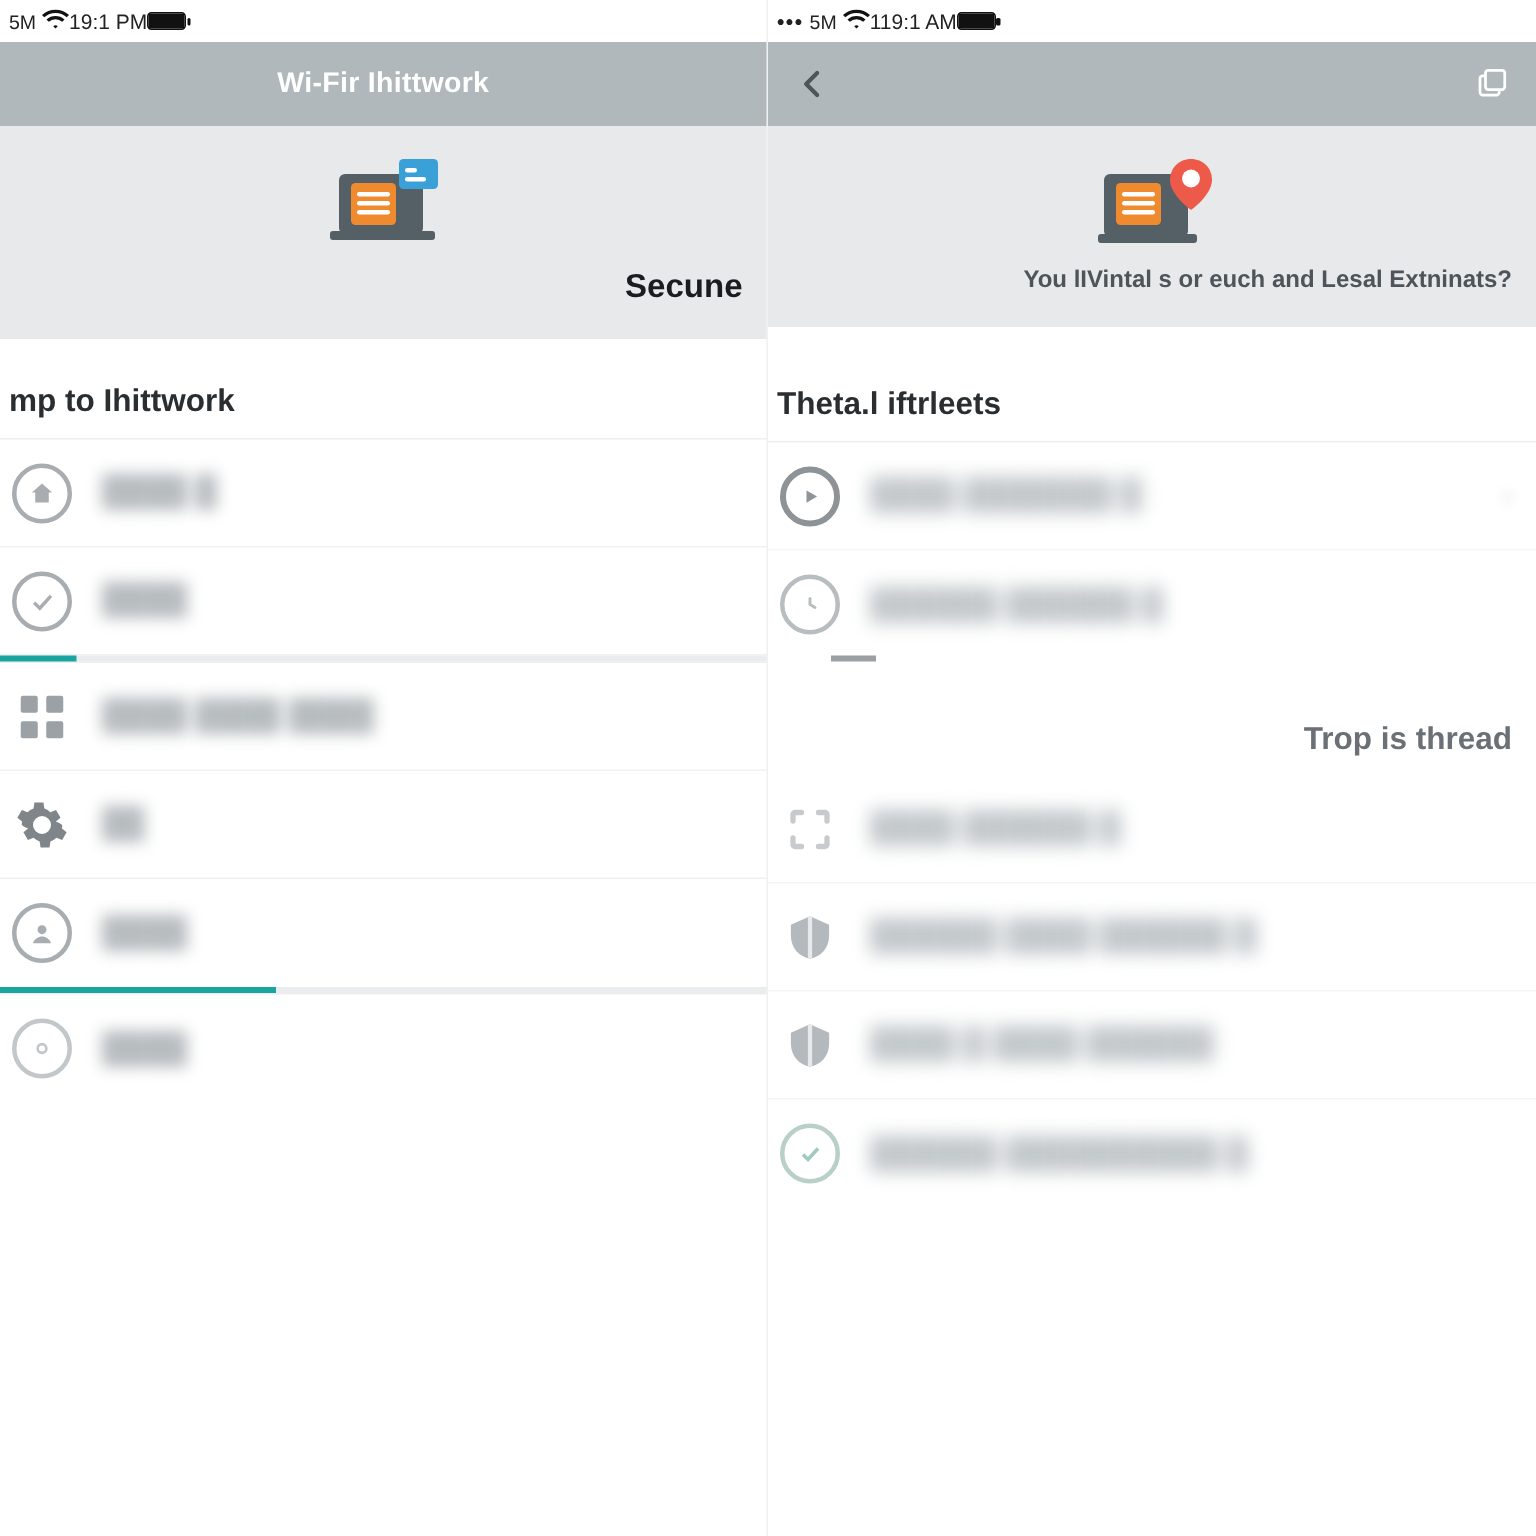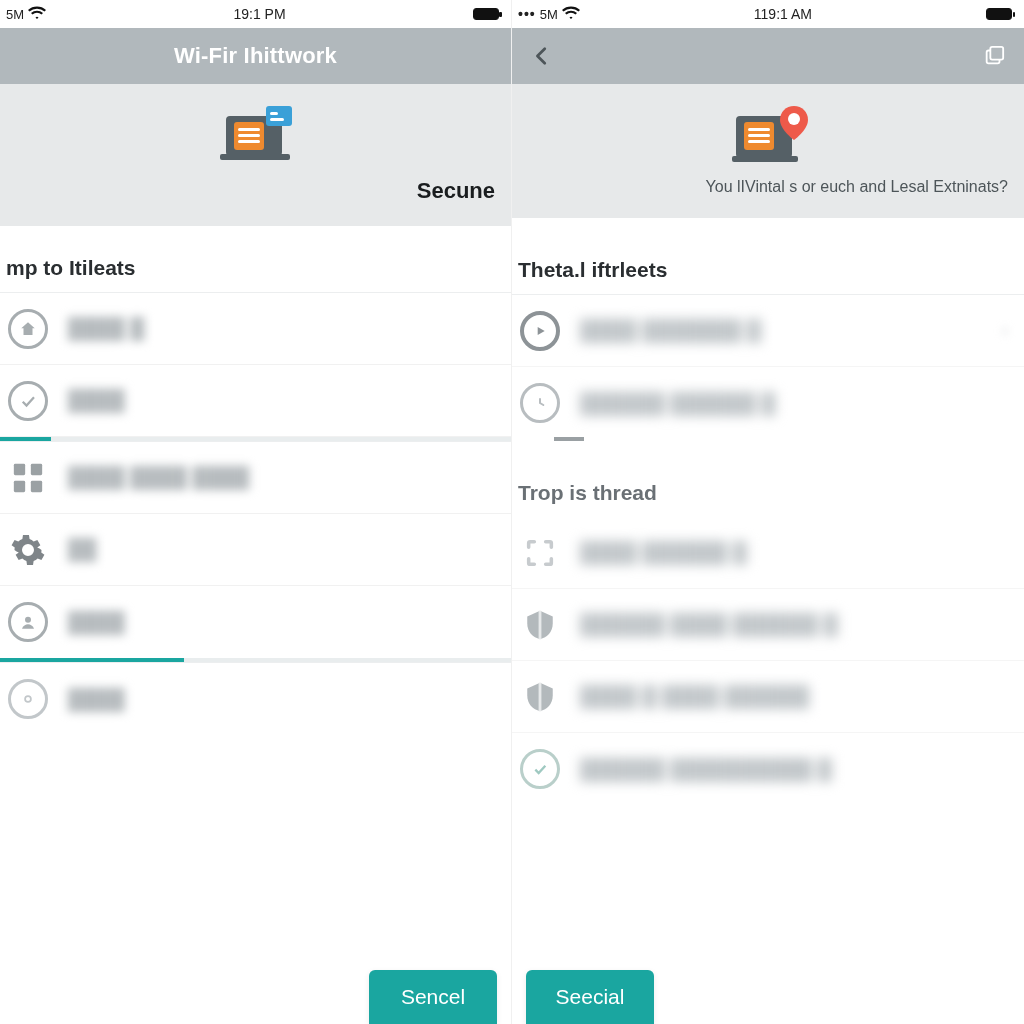--- a/index.html
+++ b/index.html
@@ -2,40 +2,40 @@
 <html><head>
 <meta charset="utf-8">
 <style>
   * { box-sizing: border-box; margin: 0; padding: 0; -webkit-font-smoothing: antialiased; }
   body { font-family: -apple-system, "Helvetica Neue", Arial, sans-serif; background:#fff; }
   .stage { width:1024px; height:1024px; display:flex; position:relative; }
   .phone { width:512px; height:1024px; background:#fff; display:flex; flex-direction:column; position:relative; border-right:1px solid #f0f0f0; }
   .phone:last-child { border-right:none; }
 
   
-  .statusbar { height:28px; display:flex; align-items:center; justify-content:space-between; padding:0 12px 0 6px; color:#222; font-size:14px; font-weight:500; }
+  .statusbar { height:28px; display:flex; align-items:center; justify-content:flex-start; padding:0 12px 0 6px; color:#222; font-size:14px; font-weight:500; }
   .status-left { display:flex; align-items:center; gap:4px; }
   .status-left .sm { font-size:13px; }
   .status-right { display:flex; align-items:center; gap:6px; }
   .battery { width:26px; height:12px; border:1.5px solid #111; border-radius:3px; position:relative; }
   .battery::after { content:""; position:absolute; right:-4px; top:3px; width:2.5px; height:5px; background:#111; border-radius:1px; }
   .battery .fill { background:#111; border-radius:1px; height:100%; }
   .dots { letter-spacing:1px; font-weight:700; }
 
   
   .navbar { height:56px; background:#b1b8bc; color:#fff; display:flex; align-items:center; justify-content:center; position:relative; }
-  .nav-title { font-size:22px; font-weight:600; letter-spacing:0.2px; }
+  .nav-title { font-size:19px; font-weight:600; letter-spacing:0.2px; }
   .back { position:absolute; left:10px; top:0; bottom:0; width:40px; display:flex; align-items:center; justify-content:center; color:#4d5559; }
   .share { position:absolute; right:10px; top:0; bottom:0; width:40px; display:flex; align-items:center; justify-content:center; color:#fff; }
 
   
   .hero { background:#e7e9ea; text-align:right; padding:18px 16px 22px; }
   .hero-icon { width:72px; height:64px; margin:0 auto 12px; position:relative; }
   .hero-title { font-size:22px; font-weight:600; color:#1a1d1f; }
-  .hero-sub { font-size:16px; color:#4d5559; margin-top:8px; }
+  .hero-sub { font-size:16px; color:#4d5559; margin-top:8px;font-weight:bold; }
 
   
   .section-title { font-size:21px; font-weight:600; color:#2a2e31; padding:30px 16px 12px 6px; }
   .phone.right .section-title { color:#6a7075; font-weight:600; }
   .phone.right .section-title.first { color:#2a2e31;margin-top:10px; }
 
   
   .row { display:flex; align-items:center; height:72px; padding:0 16px 0 6px; border-bottom:1px solid #f1f1f1; gap:18px; }
   .row .icon { width:44px; height:44px; flex:0 0 44px; display:flex; align-items:center; justify-content:center; color:#8d9397; }
   .row .label { font-size:20px; color:#3a3f42; filter: blur(5px); white-space:nowrap; }
@@ -97,21 +97,21 @@
           <rect x="18" y="32" width="22" height="3" rx="1.5" fill="#fff"></rect>
           <rect x="18" y="38" width="22" height="3" rx="1.5" fill="#fff"></rect>
           <rect x="46" y="4" width="26" height="20" rx="3" fill="#3aa0d8"></rect>
           <rect x="50" y="10" width="8" height="3" rx="1.5" fill="#fff"></rect>
           <rect x="50" y="16" width="14" height="3" rx="1.5" fill="#fff"></rect>
         </svg>
       </div>
       <div class="hero-title">Secune</div>
     </div>
 
-    <div class="section-title">mp to Itileats</div>
+    <div class="section-title">mp to Ihittwork</div>
     <div class="hairline"></div>
 
     <div class="row">
       <div class="icon">
         <div class="circ">
             <svg width="18" height="18" viewBox="0 0 24 24" fill="#a7adb0">
               <path d="M12 3l9 8h-3v9H6v-9H3l9-8z"></path>
             </svg>
           </div>
       </div>
@@ -176,23 +176,20 @@
       <div class="icon">
         <div class="circ" style="border-color:#c2c7ca;">
             <svg width="14" height="14" viewBox="0 0 24 24" fill="none" stroke="#c2c7ca" stroke-width="3">
               <circle cx="12" cy="12" r="5"></circle>
             </svg>
           </div>
       </div>
       <div class="label">████</div>
     </div>
 
-    <div class="bottom-btn">
-      <span>Sencel</span>
-    </div>
   </div>
 
   <div class="phone right">
     <div class="statusbar">
       <div class="status-left">
         <span class="dots">•••</span>
         <span class="sm">5M</span>
         <span>
           <svg width="18" height="14" viewBox="0 0 24 18">
               <path d="M12 17l2-2a3 3 0 0 0-4 0l2 2zM4 9a12 12 0 0 1 16 0l-2 2a9 9 0 0 0-12 0L4 9zM0 5a18 18 0 0 1 24 0l-2 2a15 15 0 0 0-20 0L0 5z" fill="#111"></path>
@@ -257,21 +254,21 @@
         <div class="circ" style="border-color:#b8bdc0">
             <svg width="16" height="16" viewBox="0 0 24 24" fill="none" stroke="#b8bdc0" stroke-width="3" stroke-linecap="round">
               <polyline points="12 6 12 12 17 15"></polyline>
             </svg>
           </div>
       </div>
       <div class="label">██████ ██████ █</div>
     </div>
     <div class="tick"></div>
 
-    <div class="section-title" style="padding-top:38px;">Trop is thread</div>
+    <div class="section-title" style="padding-top:38px;text-align:right;">Trop is thread</div>
 
     <div class="row">
       <div class="icon">
         <svg width="34" height="34" viewBox="0 0 24 24" fill="none" stroke="#c7cbce" stroke-width="2.5" stroke-linecap="round">
             <path d="M4 8V5a1 1 0 0 1 1-1h3M20 8V5a1 1 0 0 0-1-1h-3M4 16v3a1 1 0 0 0 1 1h3M20 16v3a1 1 0 0 1-1 1h-3"></path>
           </svg>
       </div>
       <div class="label">████ ██████ █</div>
     </div>
 
@@ -299,18 +296,15 @@
       <div class="icon">
         <div class="circ" style="border-color:#b9cfca">
             <svg width="16" height="16" viewBox="0 0 24 24" fill="none" stroke="#9fc9c1" stroke-width="3.5">
               <polyline points="5 13 10 18 20 7"></polyline>
             </svg>
           </div>
       </div>
       <div class="label">██████ ██████████ █</div>
     </div>
 
-    <div class="bottom-btn">
-      <span>Seecial</span>
-    </div>
   </div>
 
 </div>
 
 </body></html>

